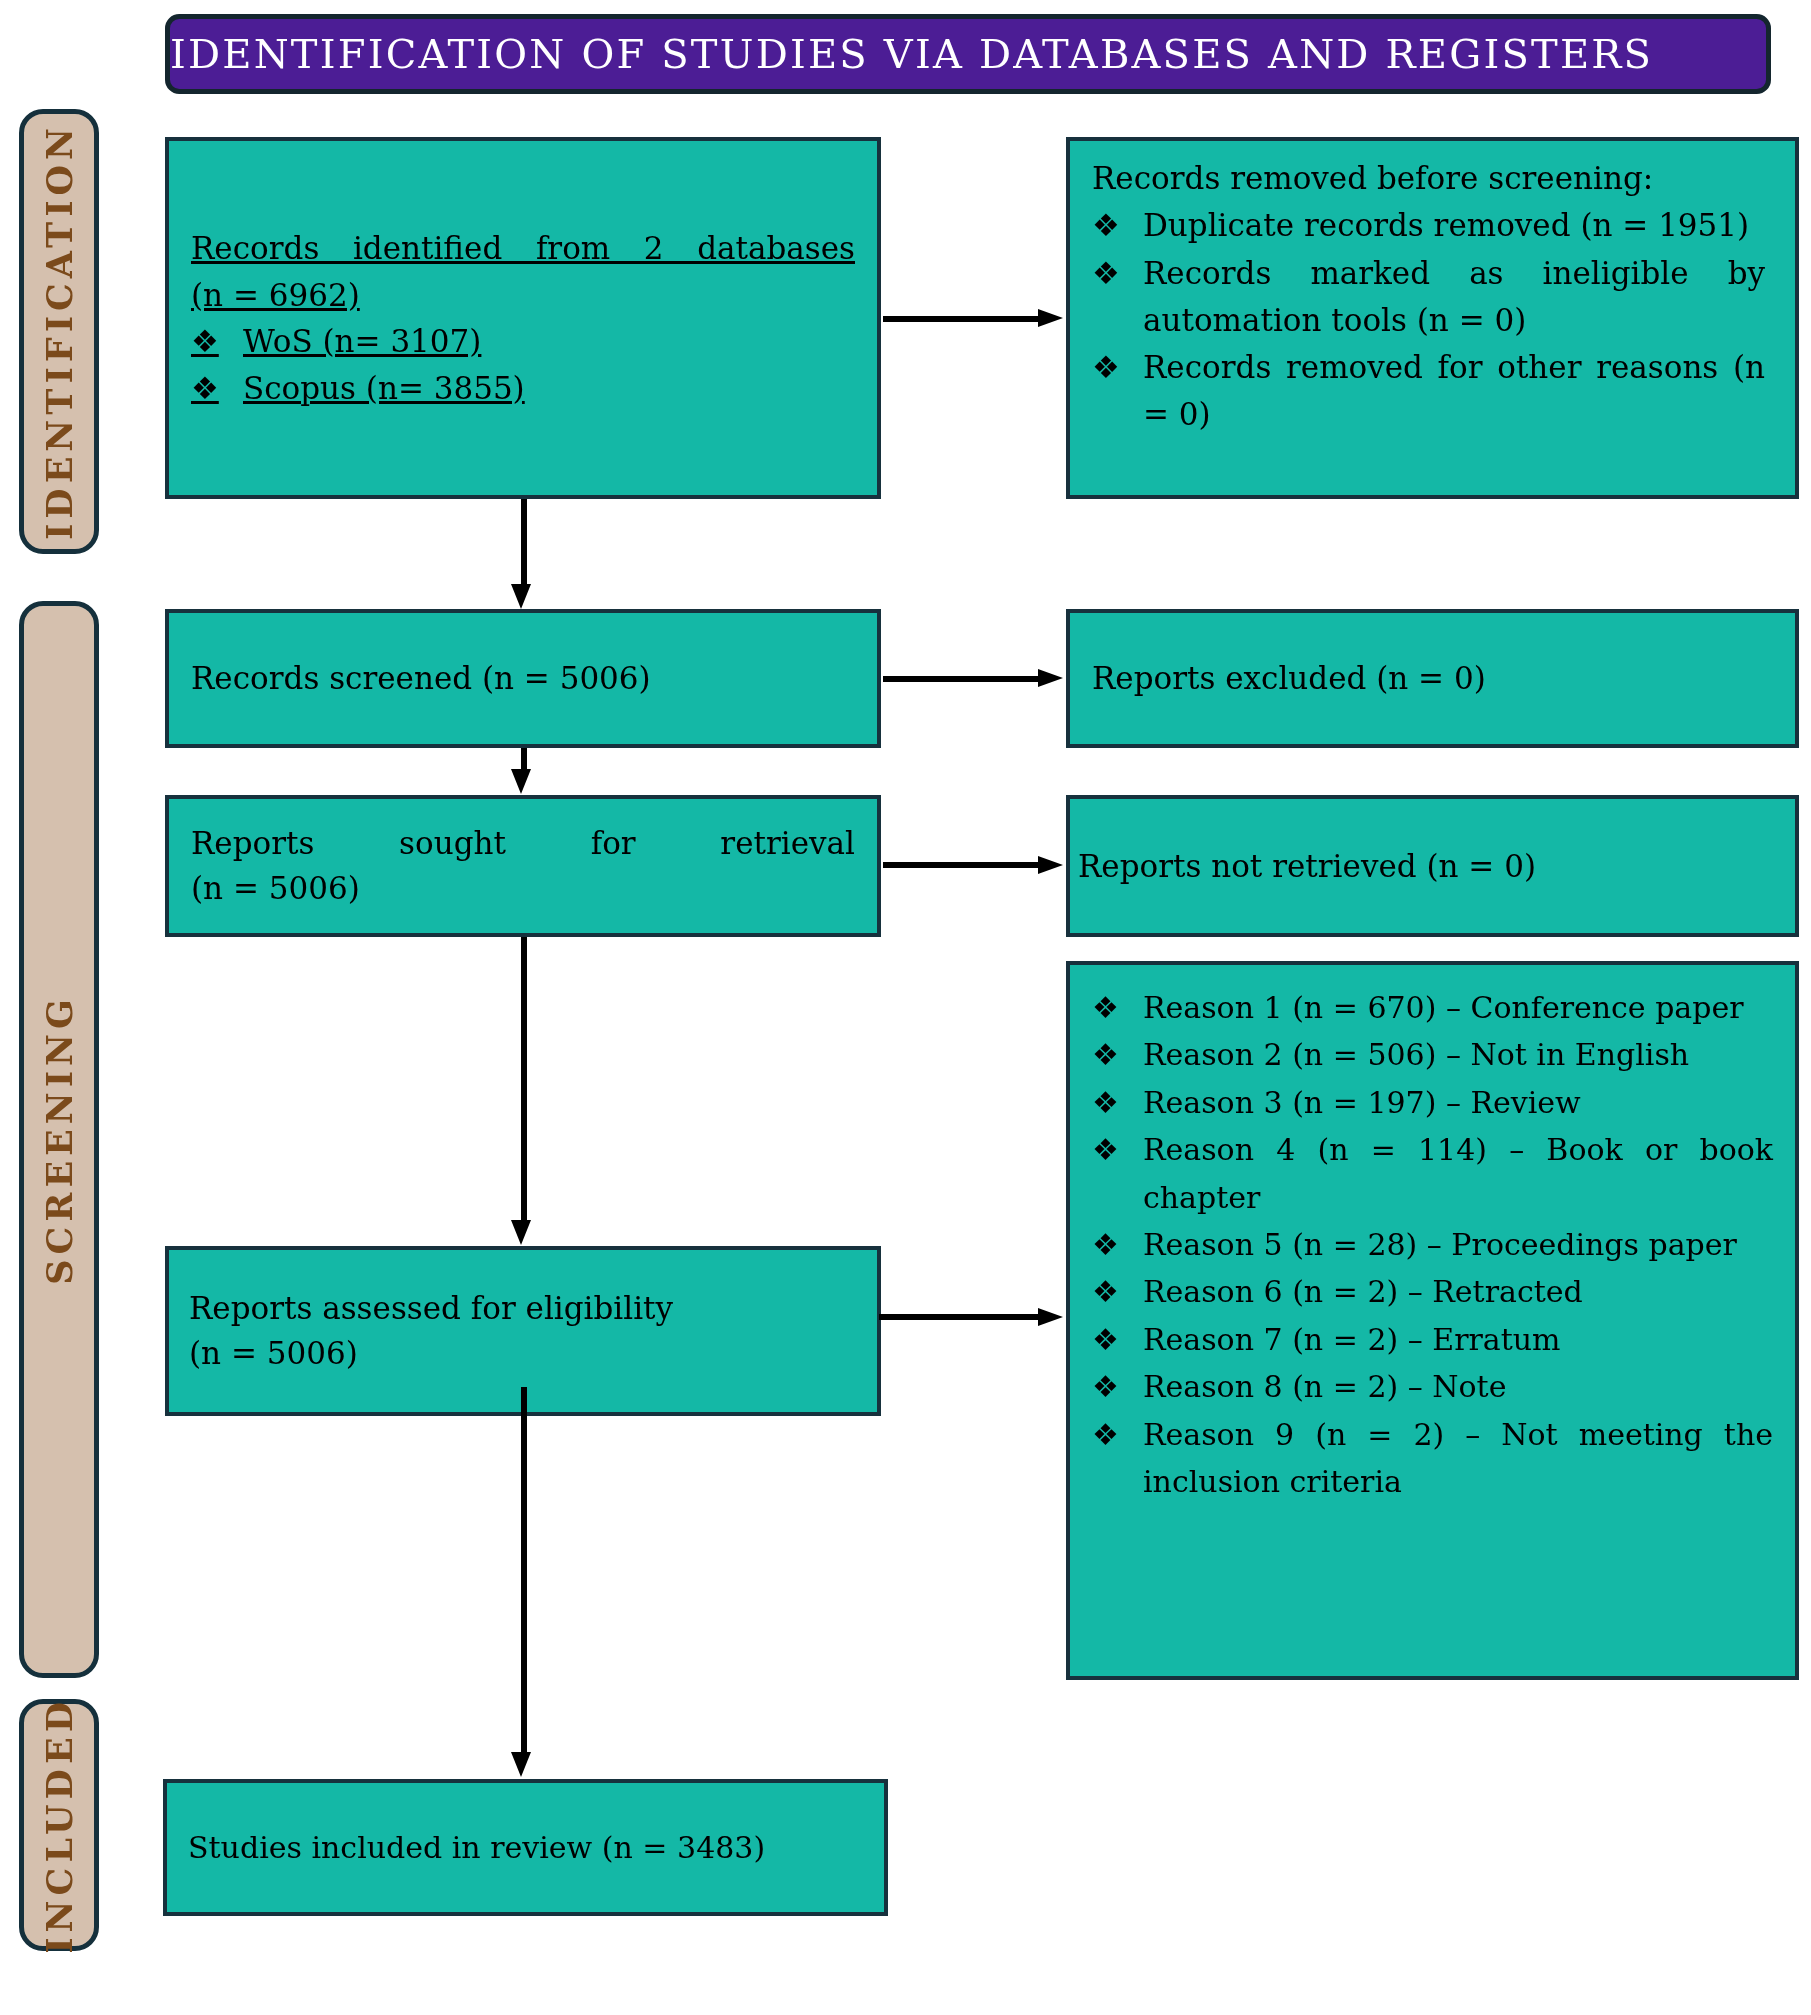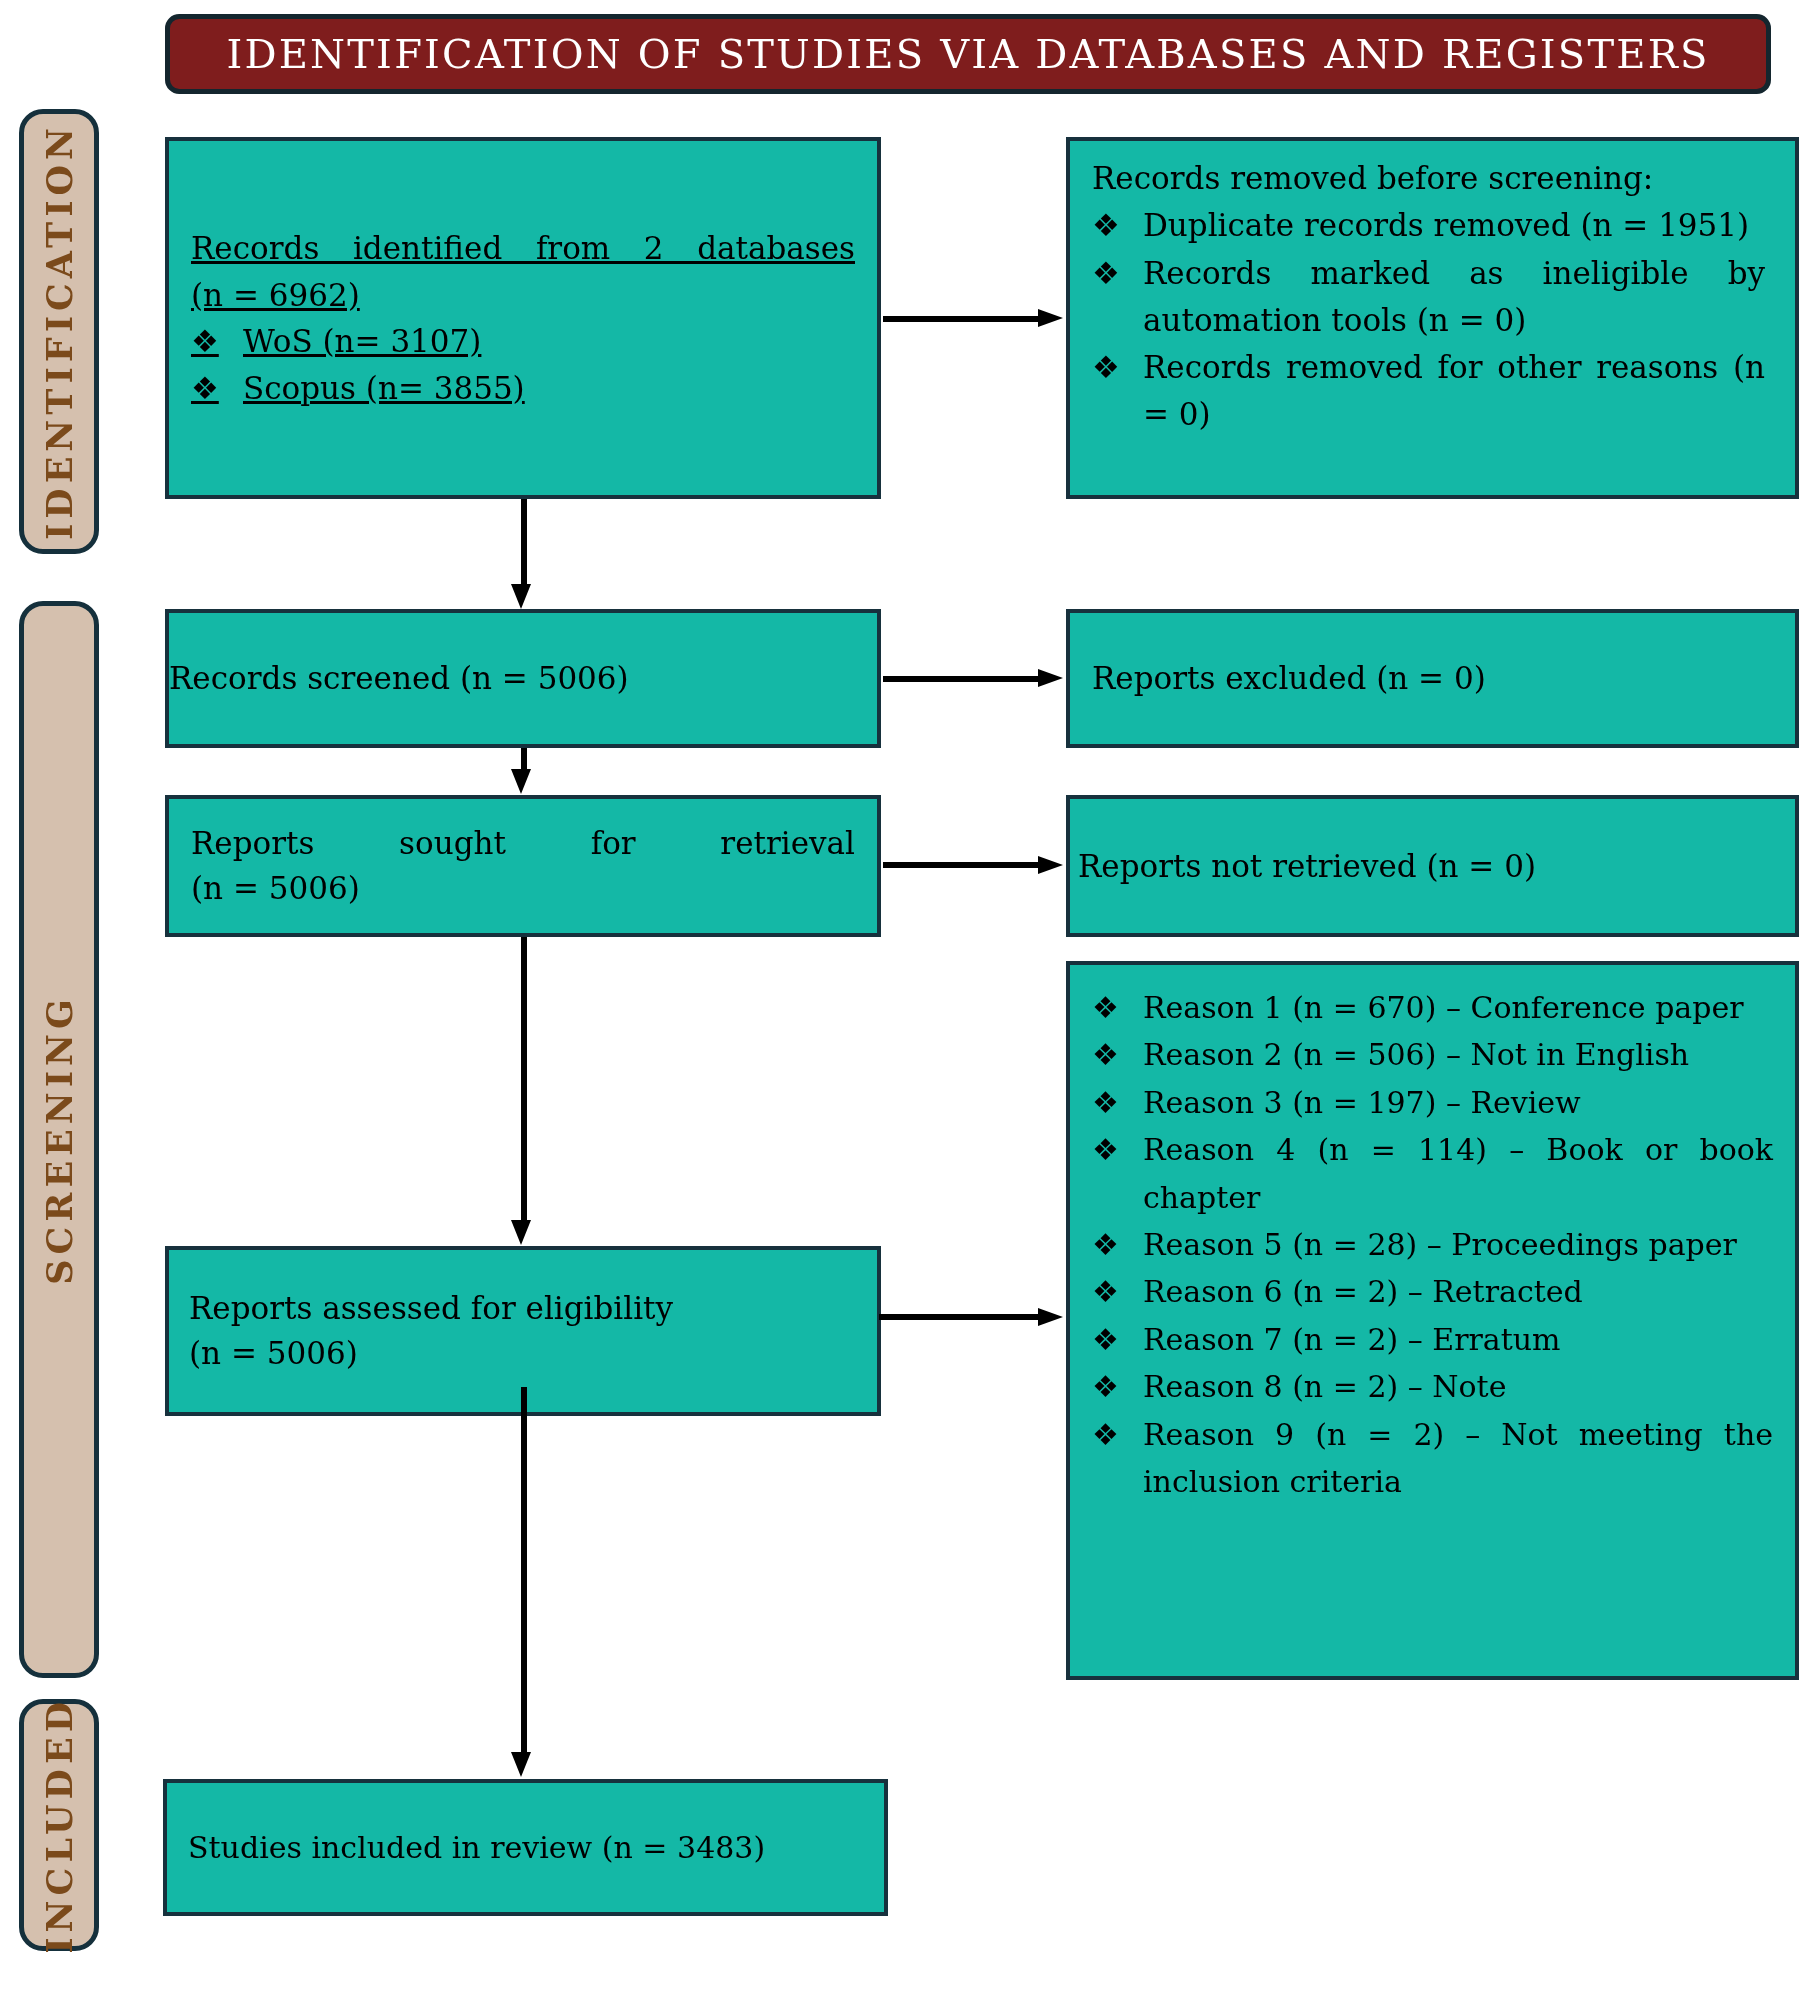--- a/index.html
+++ b/index.html
@@ -5,22 +5,22 @@
   html,body{margin:0;padding:0;background:#ffffff;}
   body{
     position:relative;
     width:1811px;height:2015px;
     font-family:"DejaVu Serif","Liberation Serif",serif;
     color:#000;
   }
   
   .banner{
     position:absolute;left:165px;top:13.8px;width:1606px;height:80px;
-    background:#7f1d1d;border:5px solid #14262e;border-radius:14.3px;
-    box-sizing:border-box;display:flex;align-items:center;justify-content:center;
+    background:#4c1d95;border:5px solid #14262e;border-radius:14.3px;
+    box-sizing:border-box;display:flex;align-items:center;
     color:#ffffff;font-size:40px;letter-spacing:2.2px;white-space:nowrap;
   }
   
   .stagebar{
     position:absolute;left:19px;width:80px;
     background:#d5c0ae;border:5.5px solid #15303c;border-radius:24px;
     box-sizing:border-box;display:flex;align-items:center;justify-content:center;
   }
   .stagebar .vtext{
     writing-mode:vertical-rl;transform:rotate(180deg);
@@ -39,21 +39,21 @@
   .row-c{display:flex;align-items:center;white-space:nowrap;}
   .jlast{text-align:justify;text-align-last:justify;}
   ul.blist{list-style:none;margin:0;padding:0;}
   li.bitem{display:flex;align-items:flex-start;}
   .bglyph{flex:0 0 52px;}
   .btext{flex:1 1 auto;}
   .just .btext{text-align:justify;}
   #box-identified{left:165px;top:137px;width:716px;height:362px;padding:0 22px;text-decoration:underline;}
   #box-removed{left:1066px;top:137px;width:733px;height:362px;padding:14.3px 30px 0 22px;line-height:1.52;}
   #box-removed .bglyph{flex:0 0 51px;}
-  #box-screened{left:165px;top:609px;width:716px;height:139px;}
+  #box-screened{left:165px;top:609px;width:716px;height:139px;padding-left:22px;}
   #box-reports-excluded{left:1066px;top:609px;width:733px;height:139px;padding-left:22px;}
   #box-sought{left:165px;top:795px;width:716px;height:142px;padding:0 22px;line-height:1.45;}
   #box-not-retrieved{left:1066px;top:795px;width:733px;height:142px;padding-left:8px;}
   #box-assessed{left:165px;top:1246px;width:716px;height:170px;padding:0 20px;line-height:1.45;}
   #box-excluded-reasons{left:1066px;top:961px;width:733px;height:719px;padding:19px 22px 0 22px;font-size:30px;line-height:1.58;}
   #box-excluded-reasons .bglyph{flex:0 0 51px;}
   #box-included{left:163px;top:1779px;width:725px;height:137px;padding-left:21px;font-size:30px;}
   
   .vline{position:absolute;width:5.5px;background:#000;}
   .vhead{position:absolute;width:0;height:0;

